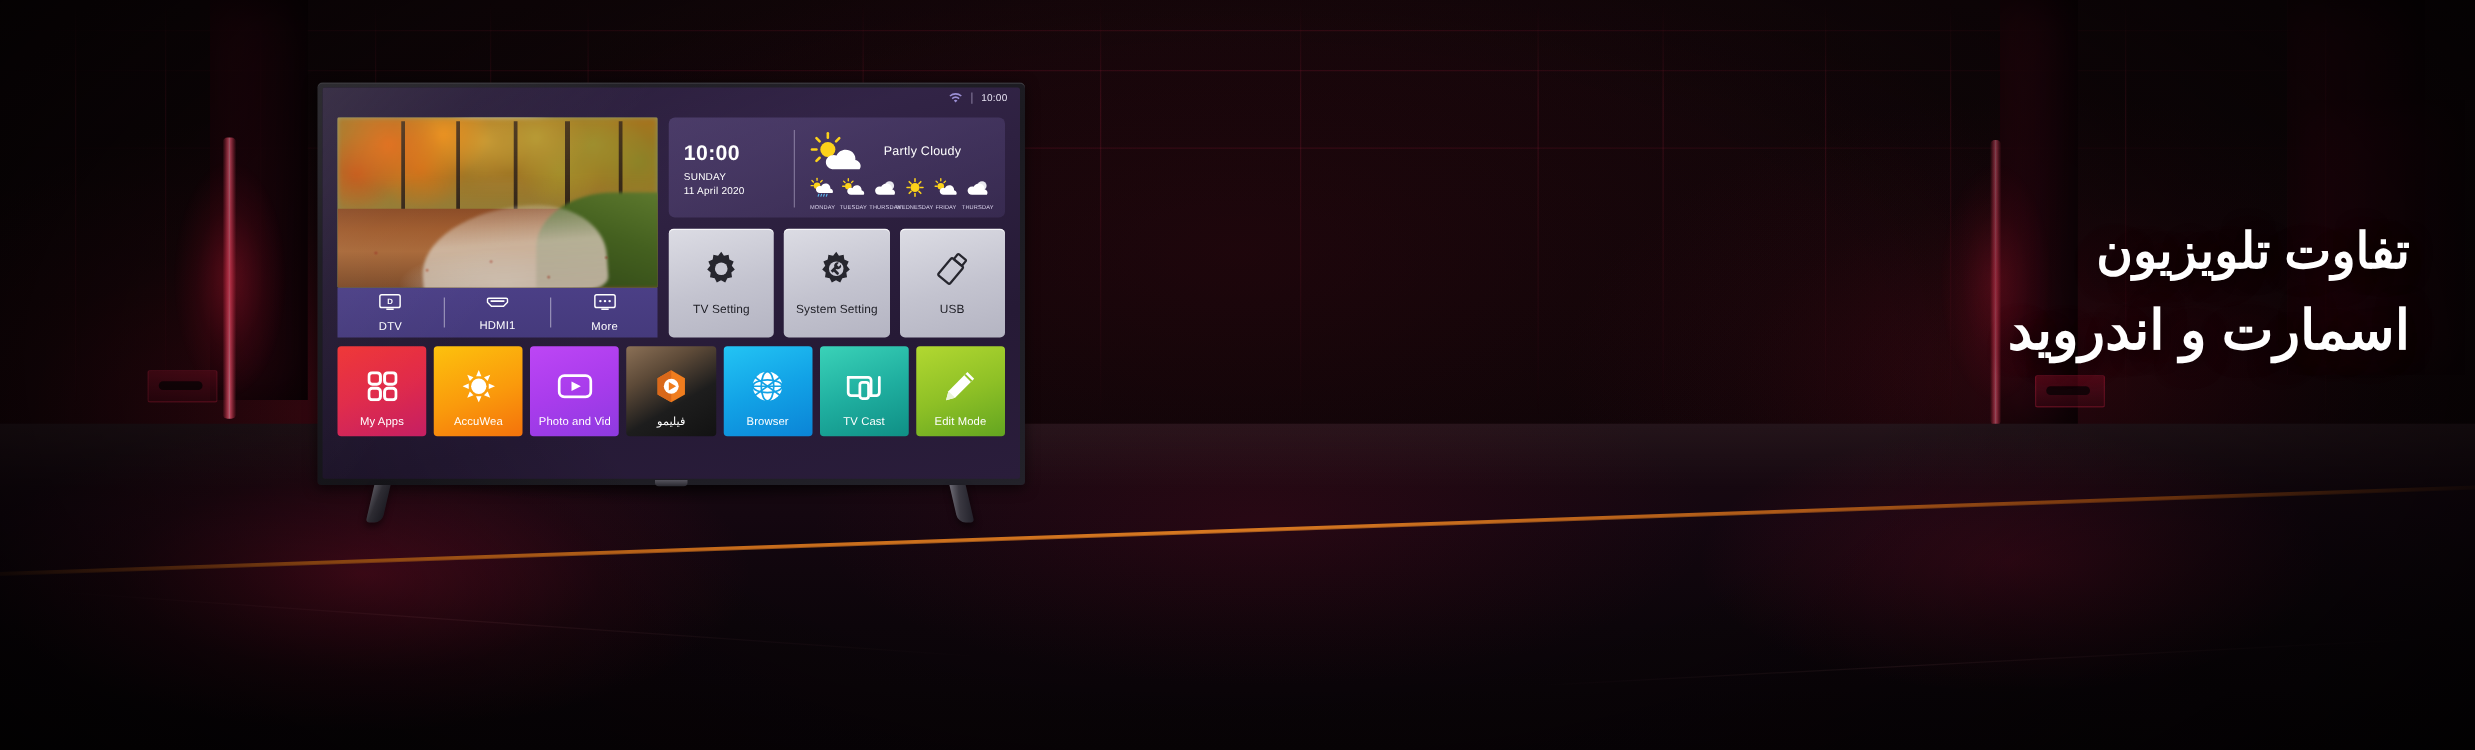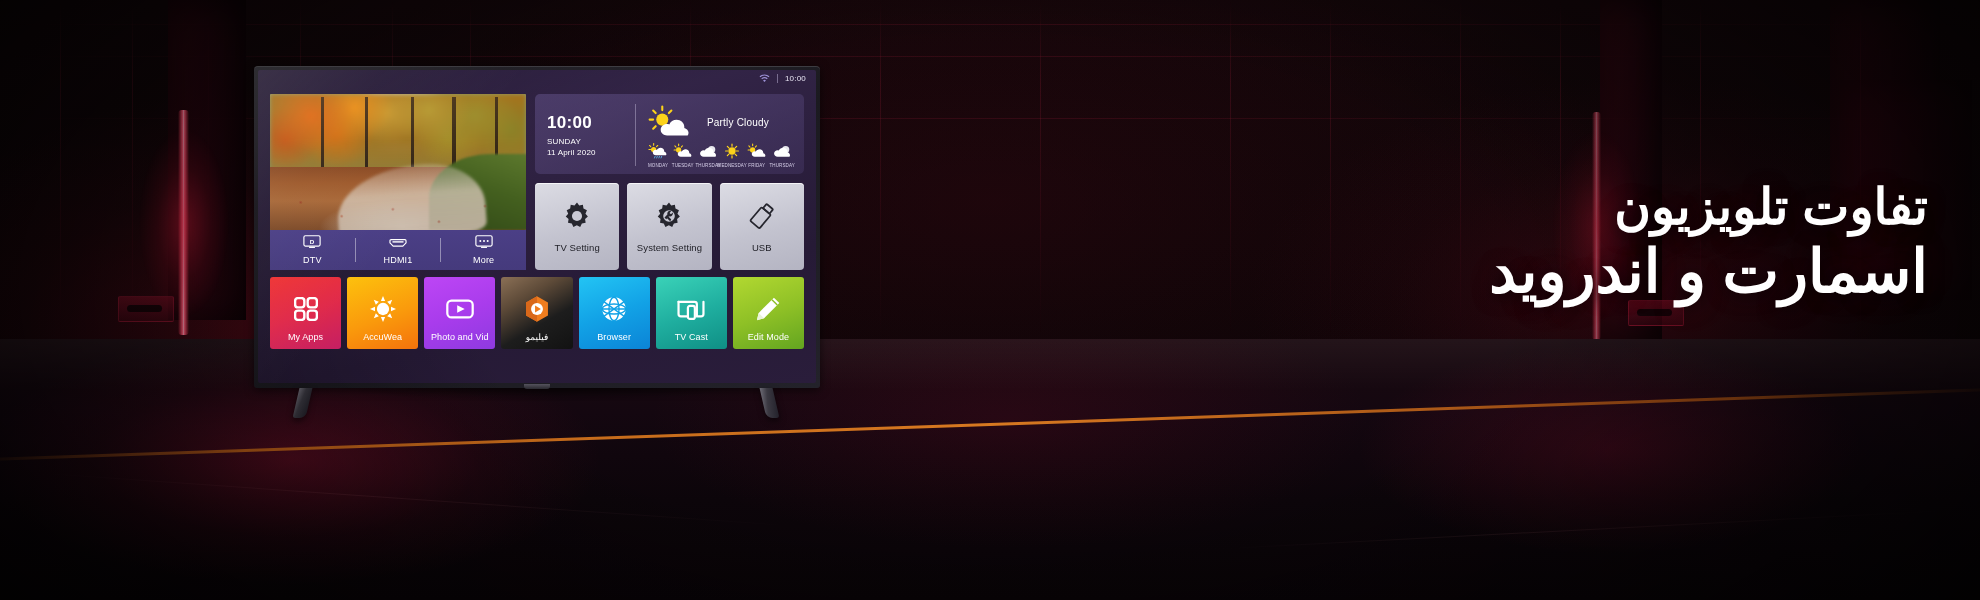--- a/index.html
+++ b/index.html
@@ -266,22 +266,22 @@
 
   
   #headline {
     position: absolute; right: 52px; top: 178px; width: 680px;
     text-align: right; direction: rtl; z-index: 6;
   }
   #headline .hl {
     color: #ffffff; font-weight: bold; line-height: 1.18;
     text-shadow: 0 2px 18px rgba(0,0,0,.75), 0 0 40px rgba(255,40,80,.12);
   }
-  #headline .hl1 { font-size: 50px; letter-spacing: -1px; }
-  #headline .hl2 { font-size: 60px; letter-spacing: -1.5px; }
+  #headline .hl1 { font-size: 40px; letter-spacing: -1px; }
+  #headline .hl2 { font-size: 44px; letter-spacing: -1.5px; margin-top: 14px; }
 </style>
 </head>
 <body>
 
 <div id="scene">
 
   <div class="bg-base"></div>
 
   <div class="wall-panels">
     <i style="left:60px"></i>

